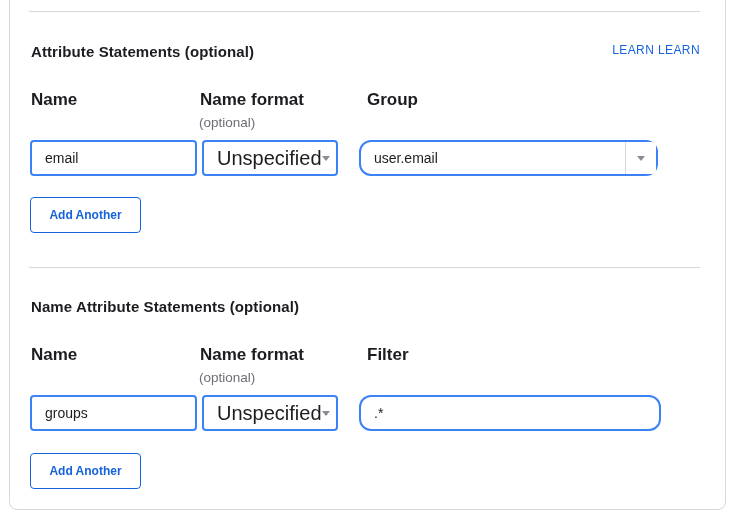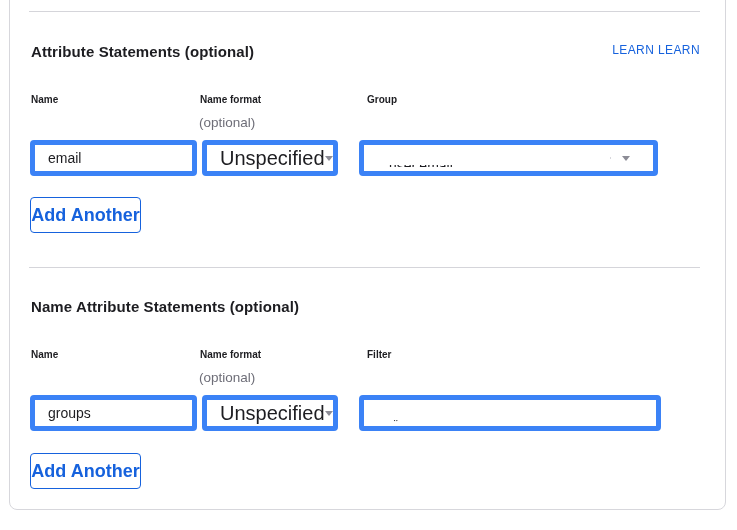--- a/index.html
+++ b/index.html
@@ -55,42 +55,42 @@
     text-align: right;
     font-size: 12px;
     line-height: 14px;
     color: #1662dd;
     letter-spacing: 0.4px;
     cursor: pointer;
   }
 
   .col-h {
     position: absolute;
-    font-size: 10px;
+    font-size: 17px;
     font-weight: bold;
     line-height: 15px;
     color: #1d1d21;
   }
   .col-note {
     position: absolute;
     font-size: 13.5px;
     line-height: 15px;
     color: #6e6e78;
   }
   .hr1 { top: 92px; }  .hn1 { top: 115px; }
   .hr2 { top: 347px; } .hn2 { top: 370px; }
   .cx-name   { left: 31px; }
   .cx-format { left: 200px; }
   .cx-note   { left: 199px; }
   .cx-third  { left: 367px; }
 
   .field {
     position: absolute;
     height: 36px;
-    border: 5px solid #3b82f6;
+    border: 2px solid #3b82f6;
     border-radius: 4px;
     background: #ffffff;
   }
   .row-1 { top: 140px; }
   .row-2 { top: 395px; }
 
   .f-name   { left: 30px;  width: 167px; }
   .f-format { left: 202px; width: 136px; }
   .f-value  { left: 359px; width: 299px; }
   .f-filter { left: 359px; width: 302px; }
@@ -122,21 +122,21 @@
   }
 
   .caret {
     width: 0; height: 0;
     border-left: 4px solid transparent;
     border-right: 4px solid transparent;
     border-top: 5px solid #8c8c96;
     flex: 0 0 auto;
   }
 
-  .compound { display: flex; padding: 12px; }
+  .compound { display: flex; padding: 0; border-radius: 12px; }
   .compound .inner-input { flex: 1 1 auto; min-width: 0; }
   .inner-input input.text { border-radius: 4px 0 0 4px; }
 
   .caret-btn {
     flex: 0 0 31px;
     width: 31px;
     height: 100%;
     border: none;
     border-left: 1px solid #d7d7dc;
     background: #ffffff;
@@ -166,21 +166,21 @@
   .add-btn {
     position: absolute;
     left: 30px;
     width: 111px;
     height: 36px;
     background: #ffffff;
     border: 1px solid #1662dd;
     border-radius: 4px;
     color: #1662dd;
     font-family: "Liberation Sans", sans-serif;
-    font-size: 18px;
+    font-size: 12px;
     font-weight: bold;
     cursor: pointer;
     padding: 0;
   }
   .add-1 { top: 197px; }
   .add-2 { top: 453px; }
 </style>
 </head>
 <body>
 

